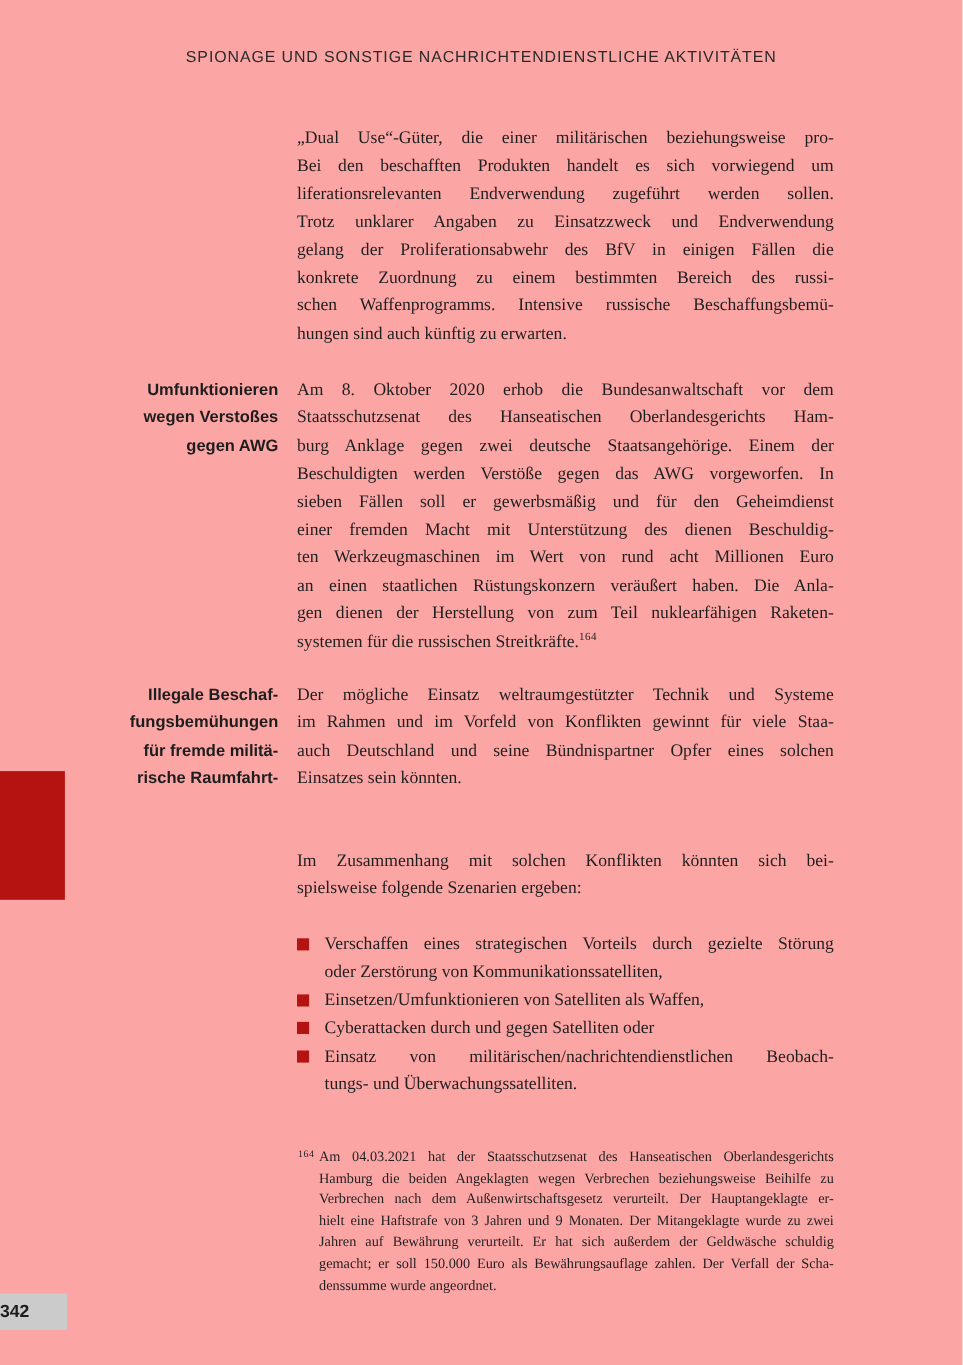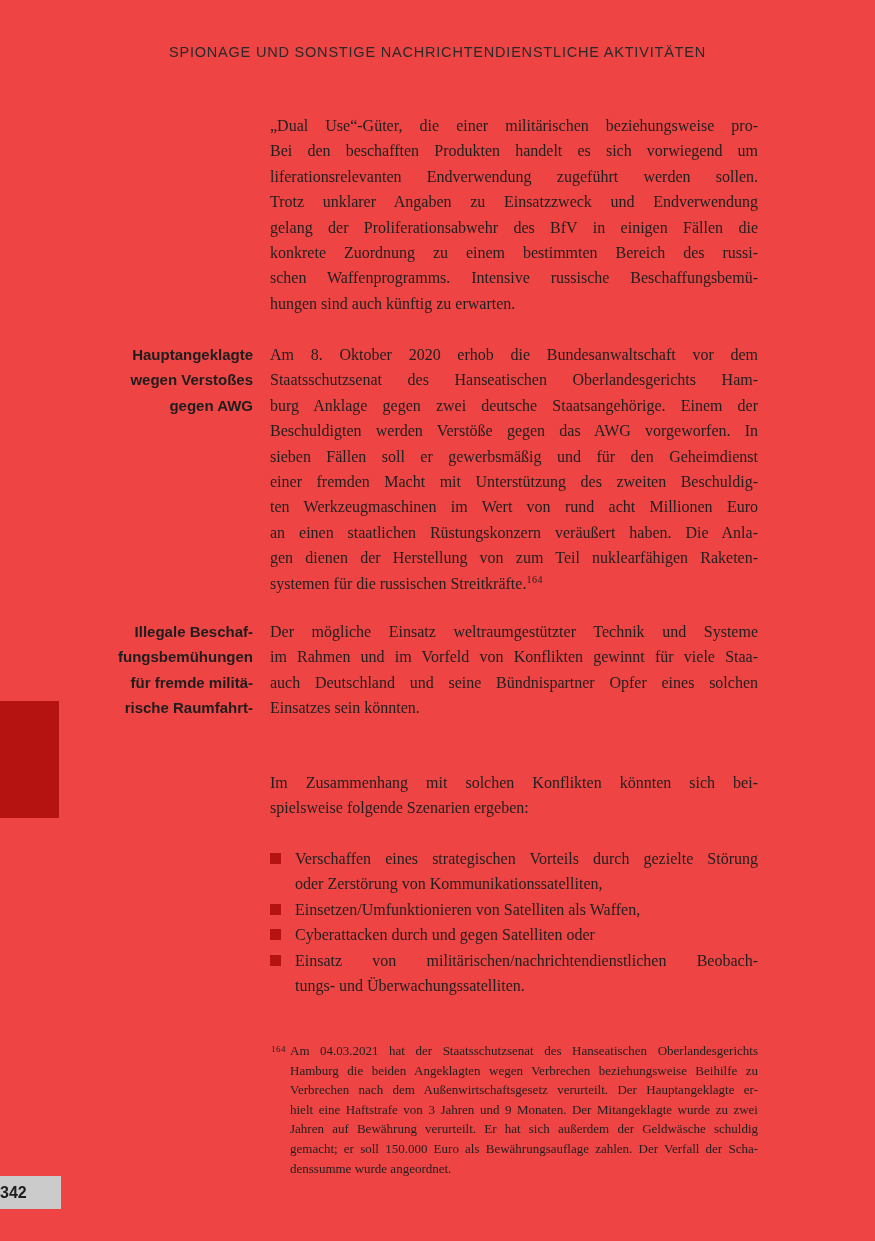--- a/index.html
+++ b/index.html
@@ -4,21 +4,21 @@
 <style>
   html, body {
     margin: 0;
     padding: 0;
     background: #ffffff;
   }
   .page {
     position: relative;
     width: 875px;
     height: 1241px;
-    background: #ef4444;
+    background: #fca5a5;
     overflow: hidden;
     font-family: "Liberation Serif", serif;
     color: #1f1f1f;
   }
   
   .running-head {
     position: absolute;
     top: 44px;
     left: 0;
     width: 875px;
@@ -144,32 +144,32 @@
       <div class="line">Bei den beschafften Produkten handelt es sich vorwiegend um</div>
       <div class="line">liferationsrelevanten Endverwendung zugeführt werden sollen.</div>
       <div class="line">Trotz unklarer Angaben zu Einsatzzweck und Endverwendung</div>
       <div class="line">gelang der Proliferationsabwehr des BfV in einigen Fällen die</div>
       <div class="line">konkrete Zuordnung zu einem bestimmten Bereich des russi-</div>
       <div class="line">schen Waffenprogramms. Intensive russische Beschaffungsbemü-</div>
       <div class="line">hungen sind auch künftig zu erwarten.</div>
     </div>
 
   <div class="margin-note" style="top:342px">
-      <div class="line">Hauptangeklagte</div>
+      <div class="line">Umfunktionieren</div>
       <div class="line">wegen Verstoßes</div>
       <div class="line">gegen AWG</div>
     </div>
 
   <div class="body-block jus" style="top:342px">
       <div class="line">Am 8. Oktober 2020 erhob die Bundesanwaltschaft vor dem</div>
       <div class="line">Staatsschutzsenat des Hanseatischen Oberlandesgerichts Ham-</div>
       <div class="line">burg Anklage gegen zwei deutsche Staatsangehörige. Einem der</div>
       <div class="line">Beschuldigten werden Verstöße gegen das AWG vorgeworfen. In</div>
       <div class="line">sieben Fällen soll er gewerbsmäßig und für den Geheimdienst</div>
-      <div class="line">einer fremden Macht mit Unterstützung des zweiten Beschuldig-</div>
+      <div class="line">einer fremden Macht mit Unterstützung des dienen Beschuldig-</div>
       <div class="line">ten Werkzeugmaschinen im Wert von rund acht Millionen Euro</div>
       <div class="line">an einen staatlichen Rüstungskonzern veräußert haben. Die Anla-</div>
       <div class="line">gen dienen der Herstellung von zum Teil nuklearfähigen Raketen-</div>
       <div class="line"><span>systemen für die russischen Streitkräfte.</span><sup>164</sup></div>
     </div>
 
   <div class="margin-note" style="top:619px">
       <div class="line">Illegale Beschaf-</div>
       <div class="line">fungsbemühungen</div>
       <div class="line">für fremde militä-</div>

